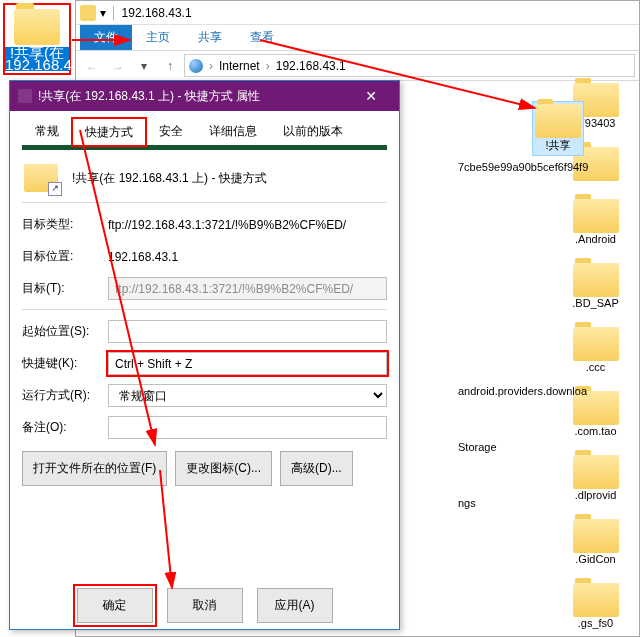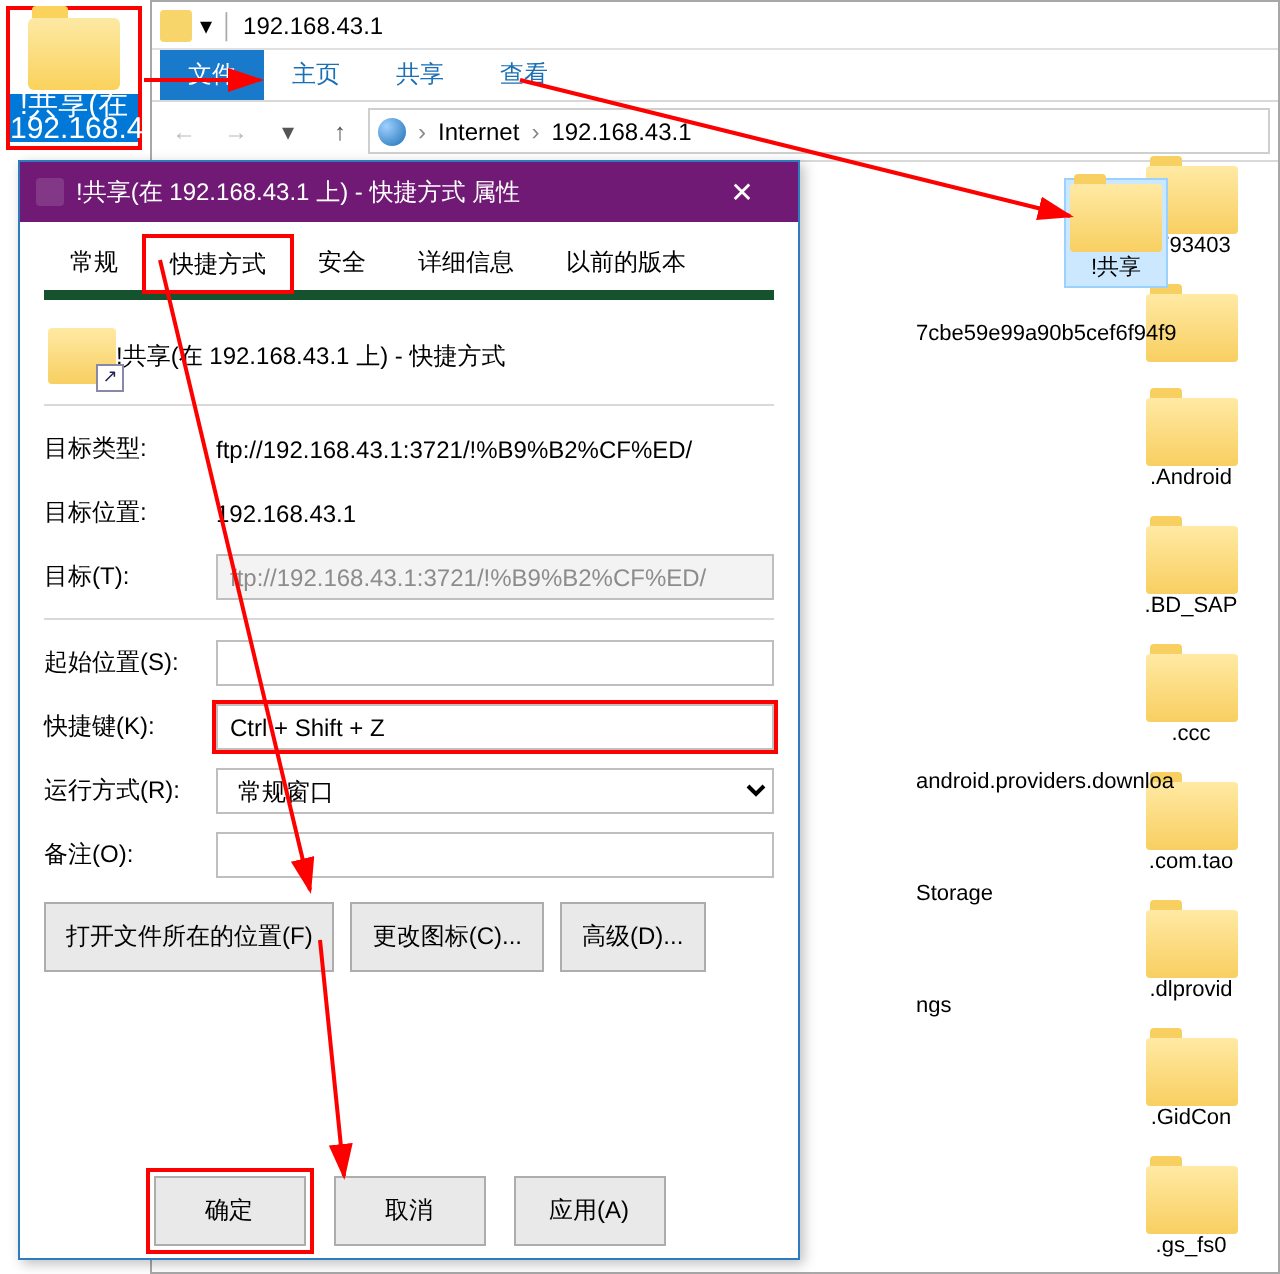--- a/index.html
+++ b/index.html
@@ -44,21 +44,21 @@
     .dlg { position:absolute; left:9px; top:80px; width:391px; height:550px; background:#fff; border:1px solid #2d7cc1; box-shadow:2px 2px 6px rgba(0,0,0,.25); z-index:5;}
     .dlg-title { height:30px; background:#701a75; color:#fff; display:flex; align-items:center; padding:0 8px; }
     .dlg-title .t-ico { width:14px; height:14px; background:#fff2; border-radius:2px; margin-right:6px;}
     .dlg-title .t-text { flex:1; font-size:12px; }
     .dlg-title .x { width:40px; text-align:center; font-size:14px; }
     .dlg-body { padding:0 12px; position:relative; height:calc(100% - 30px); }
     .dlg-tabs { display:flex; border-bottom:5px solid #14532d; margin-top:6px;}
     .dlg-tabs .dtab { padding:5px 12px; border:1px solid transparent; border-bottom:none; color:#000; }
     .dlg-tabs .dtab.active { border-color:#bbb; background:#fff; position:relative; top:1px; }
     .dlg-tabs .dtab.hot { outline:2px solid red; outline-offset:-1px; }
-    .shortcut-head { display:flex; align-items:center; gap:0; margin:14px 2px 10px; }
+    .shortcut-head { display:flex; align-items:center; gap:14px; margin:14px 2px 10px; }
     .shortcut-head .ico { width:34px; height:28px; background:linear-gradient(#ffe9a3,#f8cf61); border-radius:2px; position:relative;}
     .shortcut-head .ico:after { content:"↗"; position:absolute; right:-4px; bottom:-4px; width:12px; height:12px; background:#fff; border:1px solid #88a; font-size:9px; text-align:center; line-height:11px; color:#225; }
     .hr { height:1px; background:#d9d9d9; margin:8px 0 10px; }
     .row { display:flex; align-items:center; margin-bottom:9px; min-height:23px; }
     .row .lab { width:86px; color:#000; }
     .row .val { flex:1; }
     .row input, .row select { width:100%; height:23px; border:1px solid #bfbfbf; background:#fff; padding:0 6px; font-size:12px; }
     .row input.ro { background:#f3f3f3; color:#8c8c8c; }
     .row.hot input { outline:2px solid red; outline-offset:0; }
     .btnrow { display:flex; gap:8px; margin:12px 0; }
@@ -153,21 +153,21 @@
         <div class="peek"></div>
         <div class="peek"></div>
         <div class="peek"></div>
         <div class="peek">android.providers.downloa</div>
         <div class="peek">Storage</div>
         <div class="peek">ngs</div>
         <div class="peek"></div>
         <div class="peek"></div>
       </div>
 
-    <div style="position:absolute; left:456px; top:6px;" class="fileitem sel">
+    <div style="position:absolute; left:456px; top:18px;" class="fileitem sel">
       <div class="folder-ico"></div>
       <div class="fl">!共享</div>
     </div>
   </div>
 </div>
 
 <div class="dlg">
   <div class="dlg-title">
     <span class="t-ico"></span>
     <span class="t-text">!共享(在 192.168.43.1 上) - 快捷方式 属性</span>

